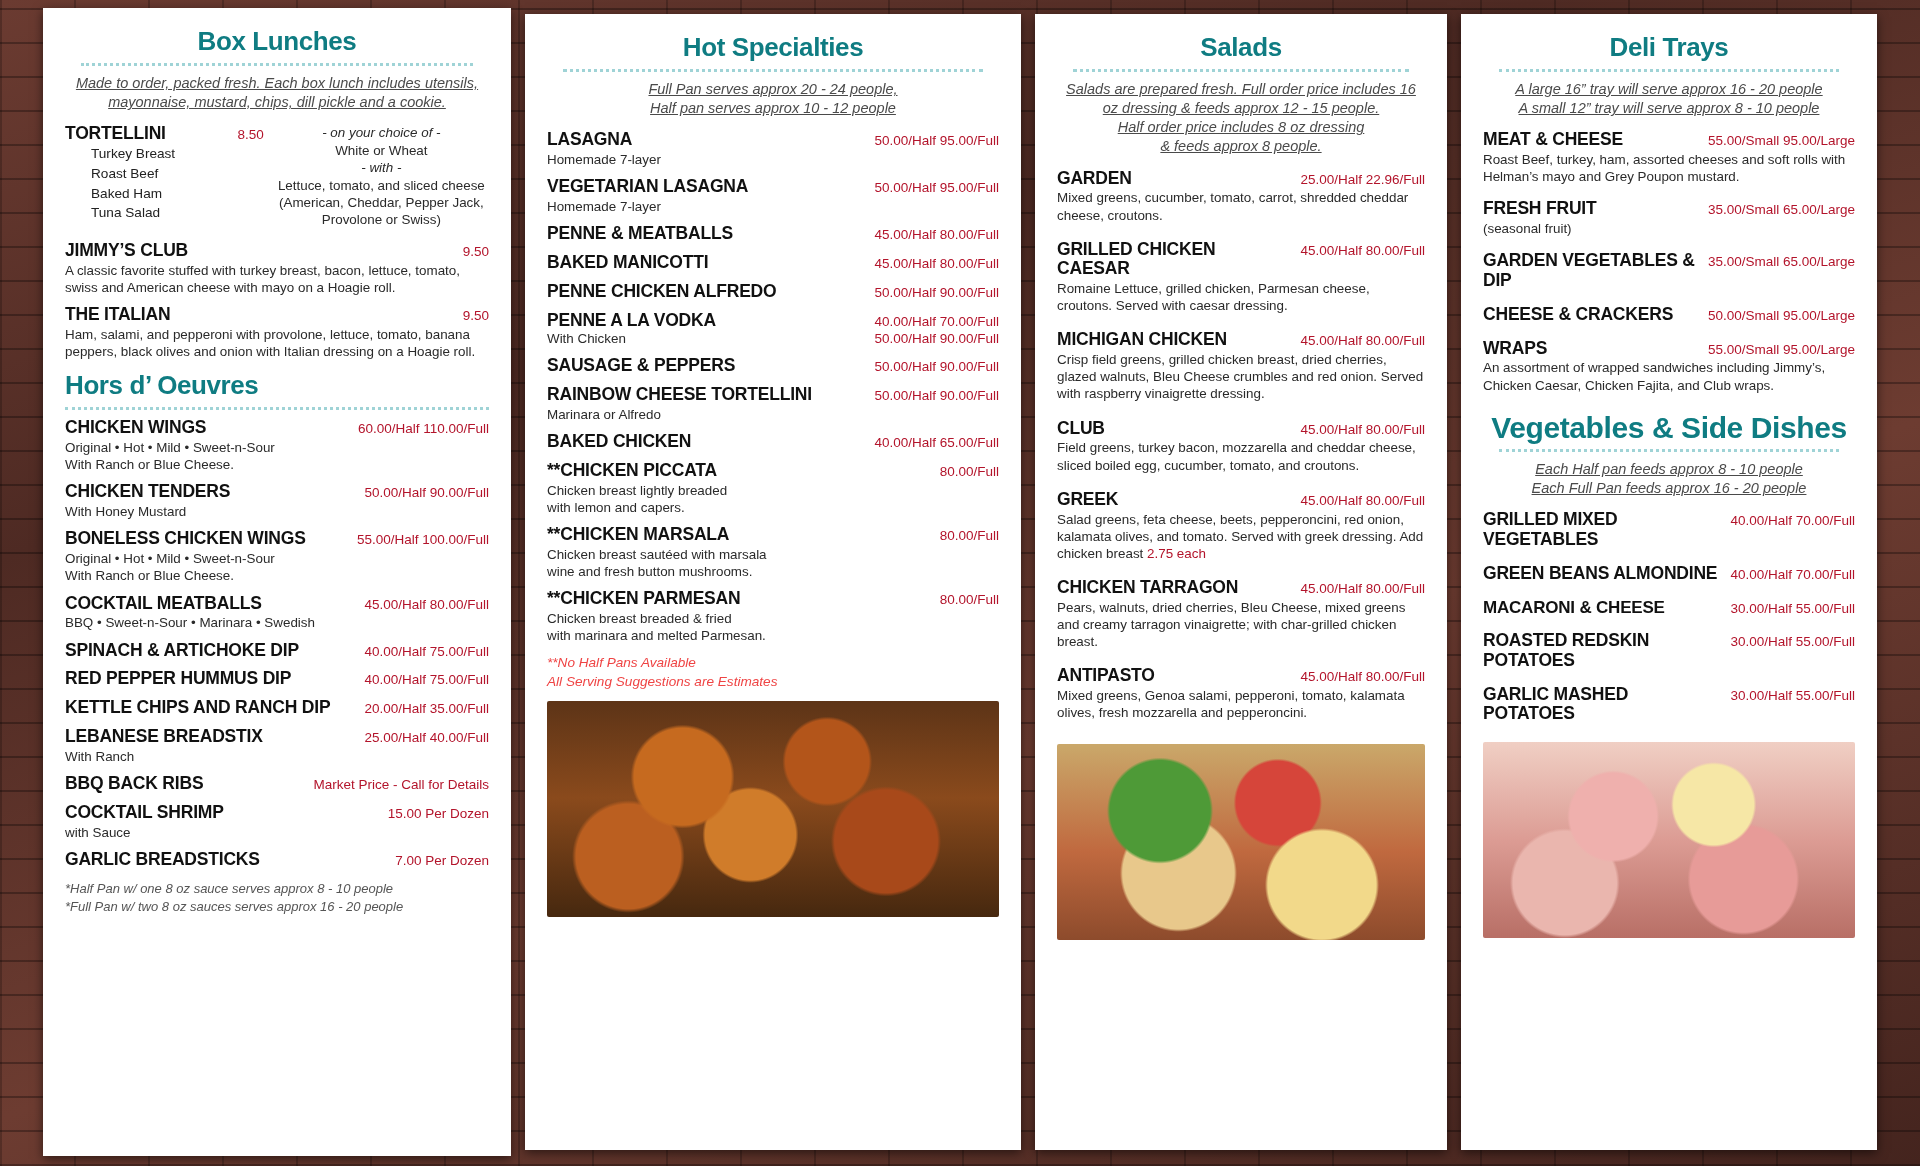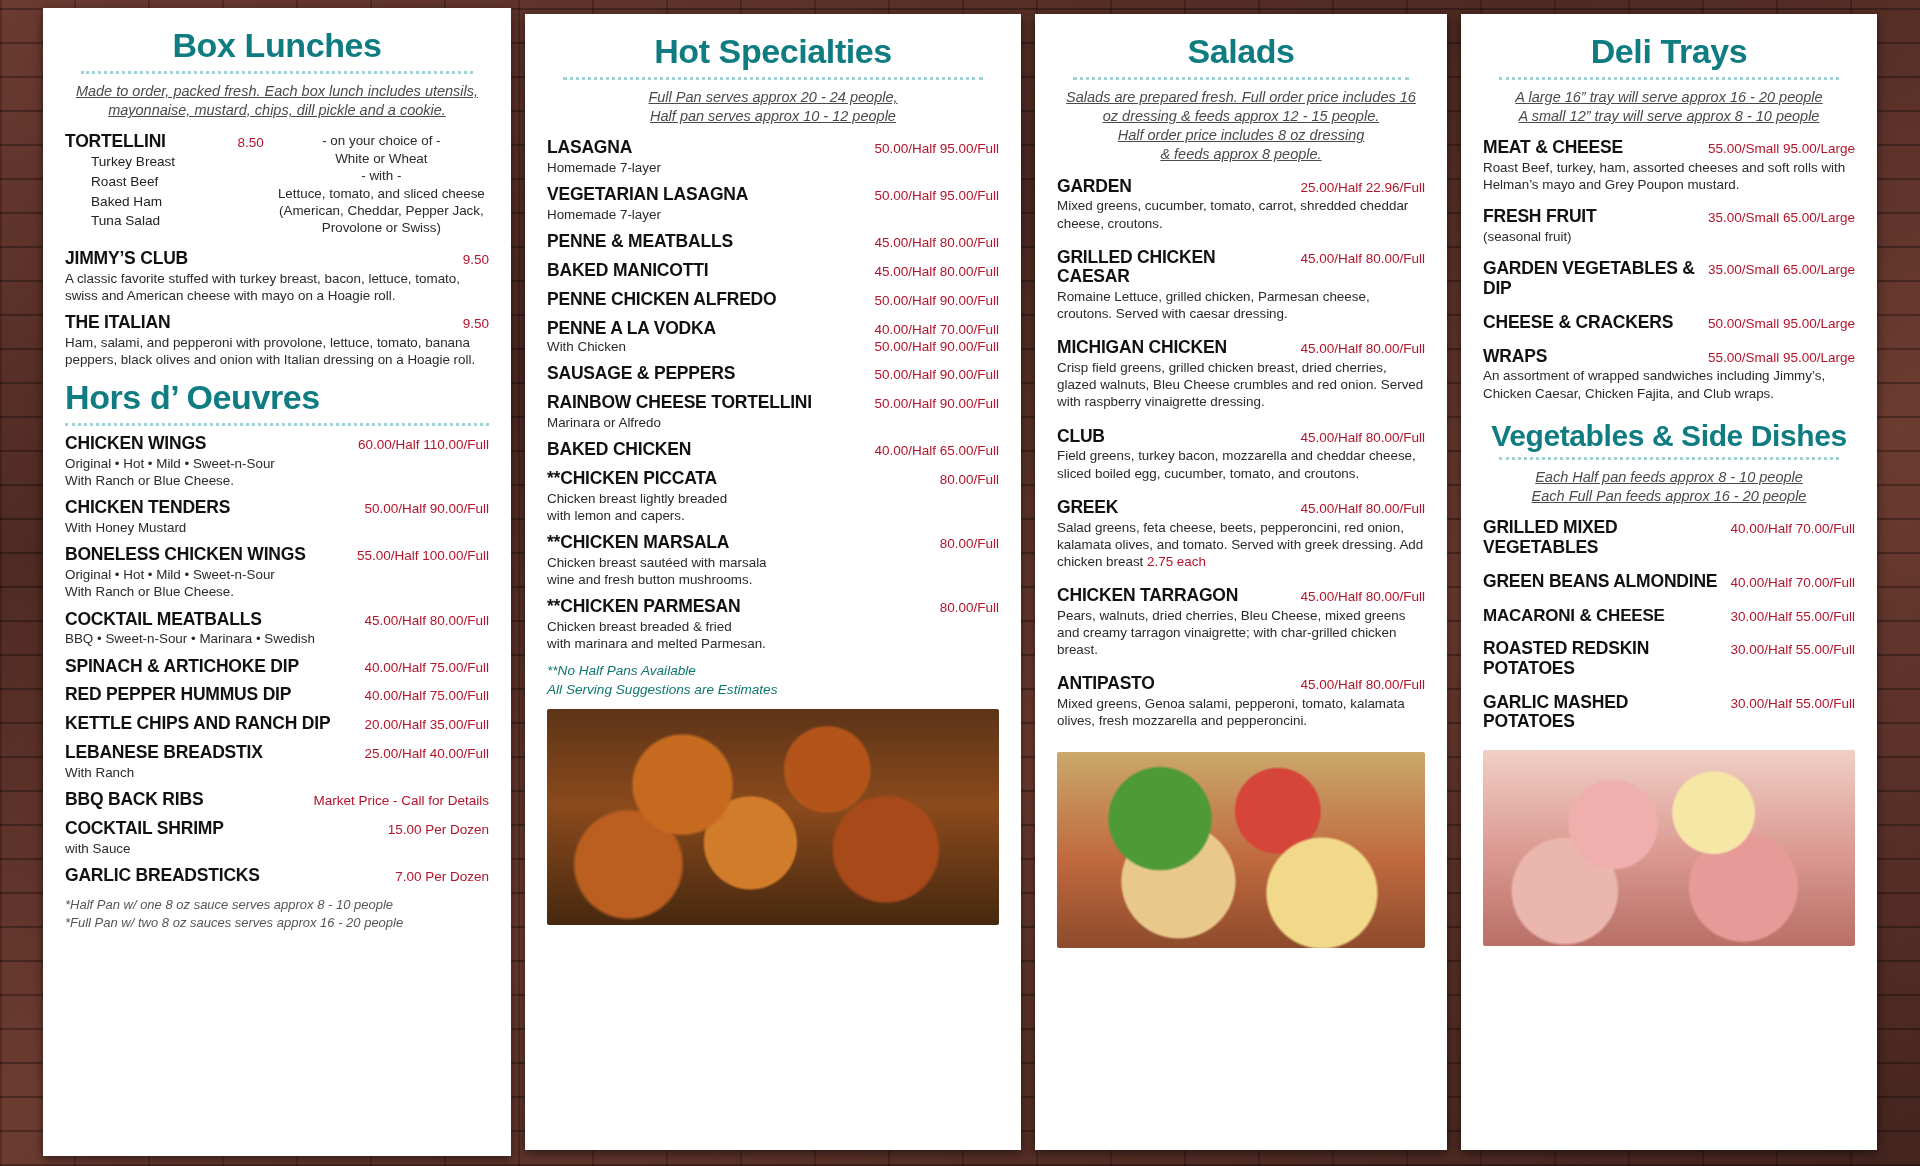--- a/index.html
+++ b/index.html
@@ -35,21 +35,21 @@
     padding: 14px 22px 10px 22px;
     overflow: hidden;
   }
   .panel-1 { width: 468px; margin-top: 0; height: 1148px; }
   .panel-2 { width: 496px; margin-top: 6px; height: 1136px; }
   .panel-3 { width: 412px; margin-top: 6px; height: 1136px; }
   .panel-4 { width: 416px; margin-top: 6px; height: 1136px; }
 
   h1.section-title {
     color: #0f7c82;
-    font-size: 34px;
+    font-size: 26px;
     font-weight: bold;
     text-align: center;
     margin: 4px 0 2px 0;
     letter-spacing: -0.4px;
   }
   h1.section-title.small {
     font-size: 30px;
     line-height: 1.05;
   }
   .dotted {
@@ -94,21 +94,21 @@
   .desc {
     font-size: 13.4px;
     color: #2a2a2a;
     line-height: 1.28;
     margin-top: 1px;
   }
   .desc .accent { color: #b3142b; }
   .note {
     font-style: italic;
     font-size: 13.6px;
-    color: #0f766e;
+    color: #ef4444;
     line-height: 1.35;
     margin-top: 10px;
   }
   .footnote {
     font-style: italic;
     font-size: 13px;
     color: #555;
     line-height: 1.35;
     margin-top: 10px;
   }
@@ -119,21 +119,21 @@
     gap: 10px;
   }
   .bl-left { width: 48%; }
   .bl-right { width: 52%; font-size: 13.4px; color: #2a2a2a; text-align: center; line-height: 1.3;}
   .bl-choices {
     font-size: 13.6px;
     color: #222;
     line-height: 1.45;
     padding-left: 26px;
   }
-  .bl-italic { }
+  .bl-italic { font-style: italic; }
 
   .photo {
     margin-top: 10px;
     height: 210px;
     border-radius: 2px;
     position: relative;
     overflow: hidden;
   }
   .photo-wings {
     background:

